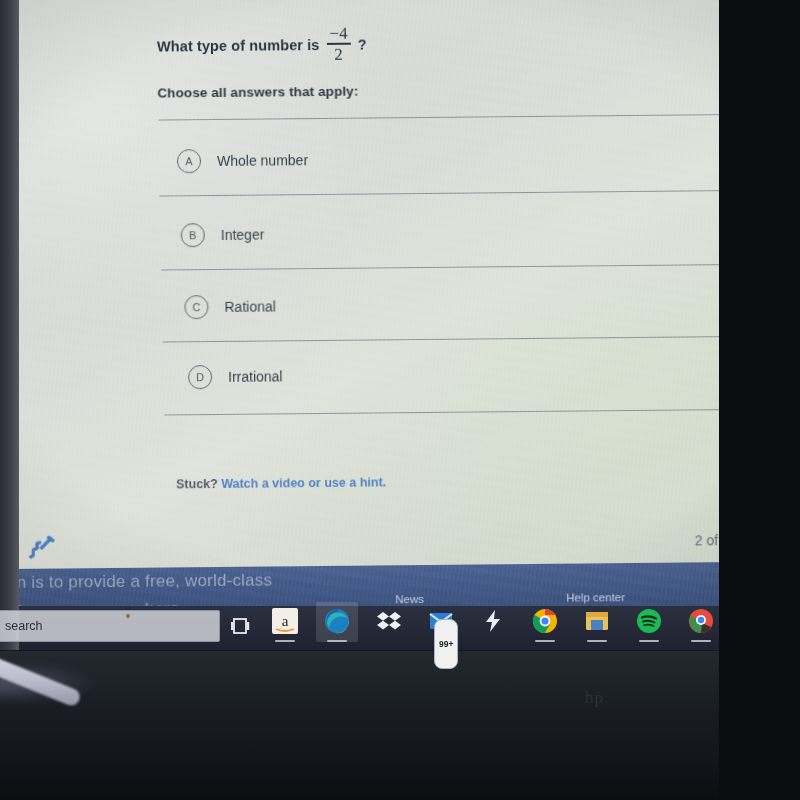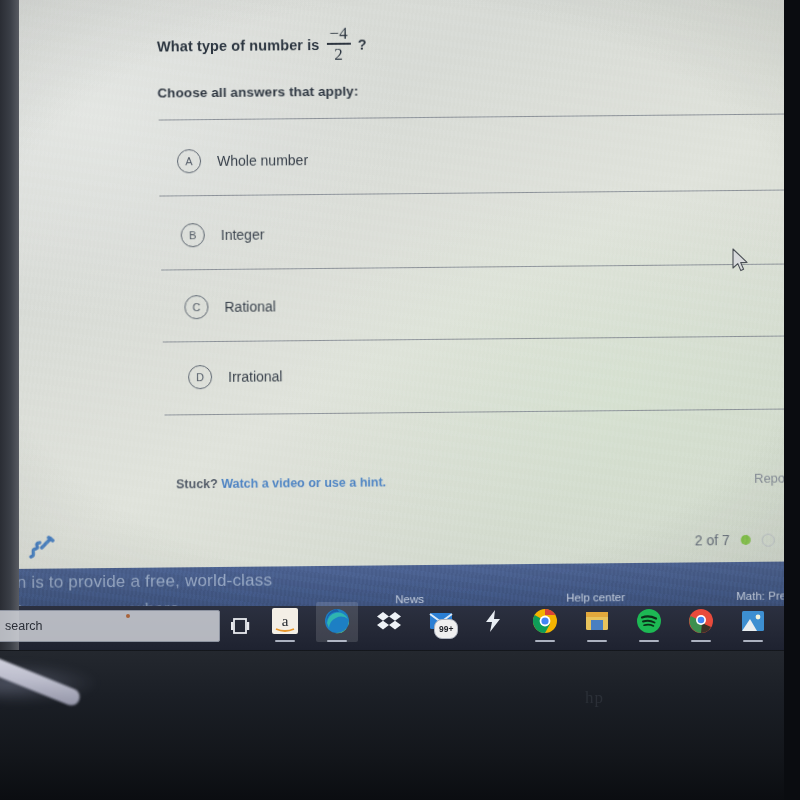--- a/index.html
+++ b/index.html
@@ -6,21 +6,21 @@
   html, body {
     width:800px; height:800px;
     background:#0a0c10;
     font-family:"Liberation Sans", sans-serif;
     overflow:hidden;
   }
 
   
   #photo {
     position:absolute; inset:0;
-    width:784px; height:800px;
+    width:719px; height:800px;
     overflow:hidden;
   }
 
   
   .deck {
     position:absolute; left:0; top:650px; width:800px; height:150px;
     background:
       linear-gradient(180deg,#24282f 0%, #1b1f26 30%, #13161b 70%, #0b0d11 100%);
   }
   .deck-seam {
@@ -240,21 +240,21 @@
     border-radius:2px; z-index:-1;
   }
   .run-line {
     position:absolute; left:3px; bottom:-8px; width:20px; height:2px;
     background:#cfd6e4; border-radius:1px; opacity:.8;
   }
   .badge99 {
     position:absolute; left:6px; top:11px;
     background:#f0f0f0; color:#23252b;
     font-size:8.5px; font-weight:bold;
-    border-radius:8px; padding:4px 4px;
+    border-radius:8px; padding:19px 4px;
     border:1px solid #aeb3bd;
     white-space:nowrap;
   }
 
   
   .cursor { position:absolute; left:731px; top:248px; z-index:8; }
 
   .blurwrap { filter:blur(0.35px); }
 </style>
 </head>

